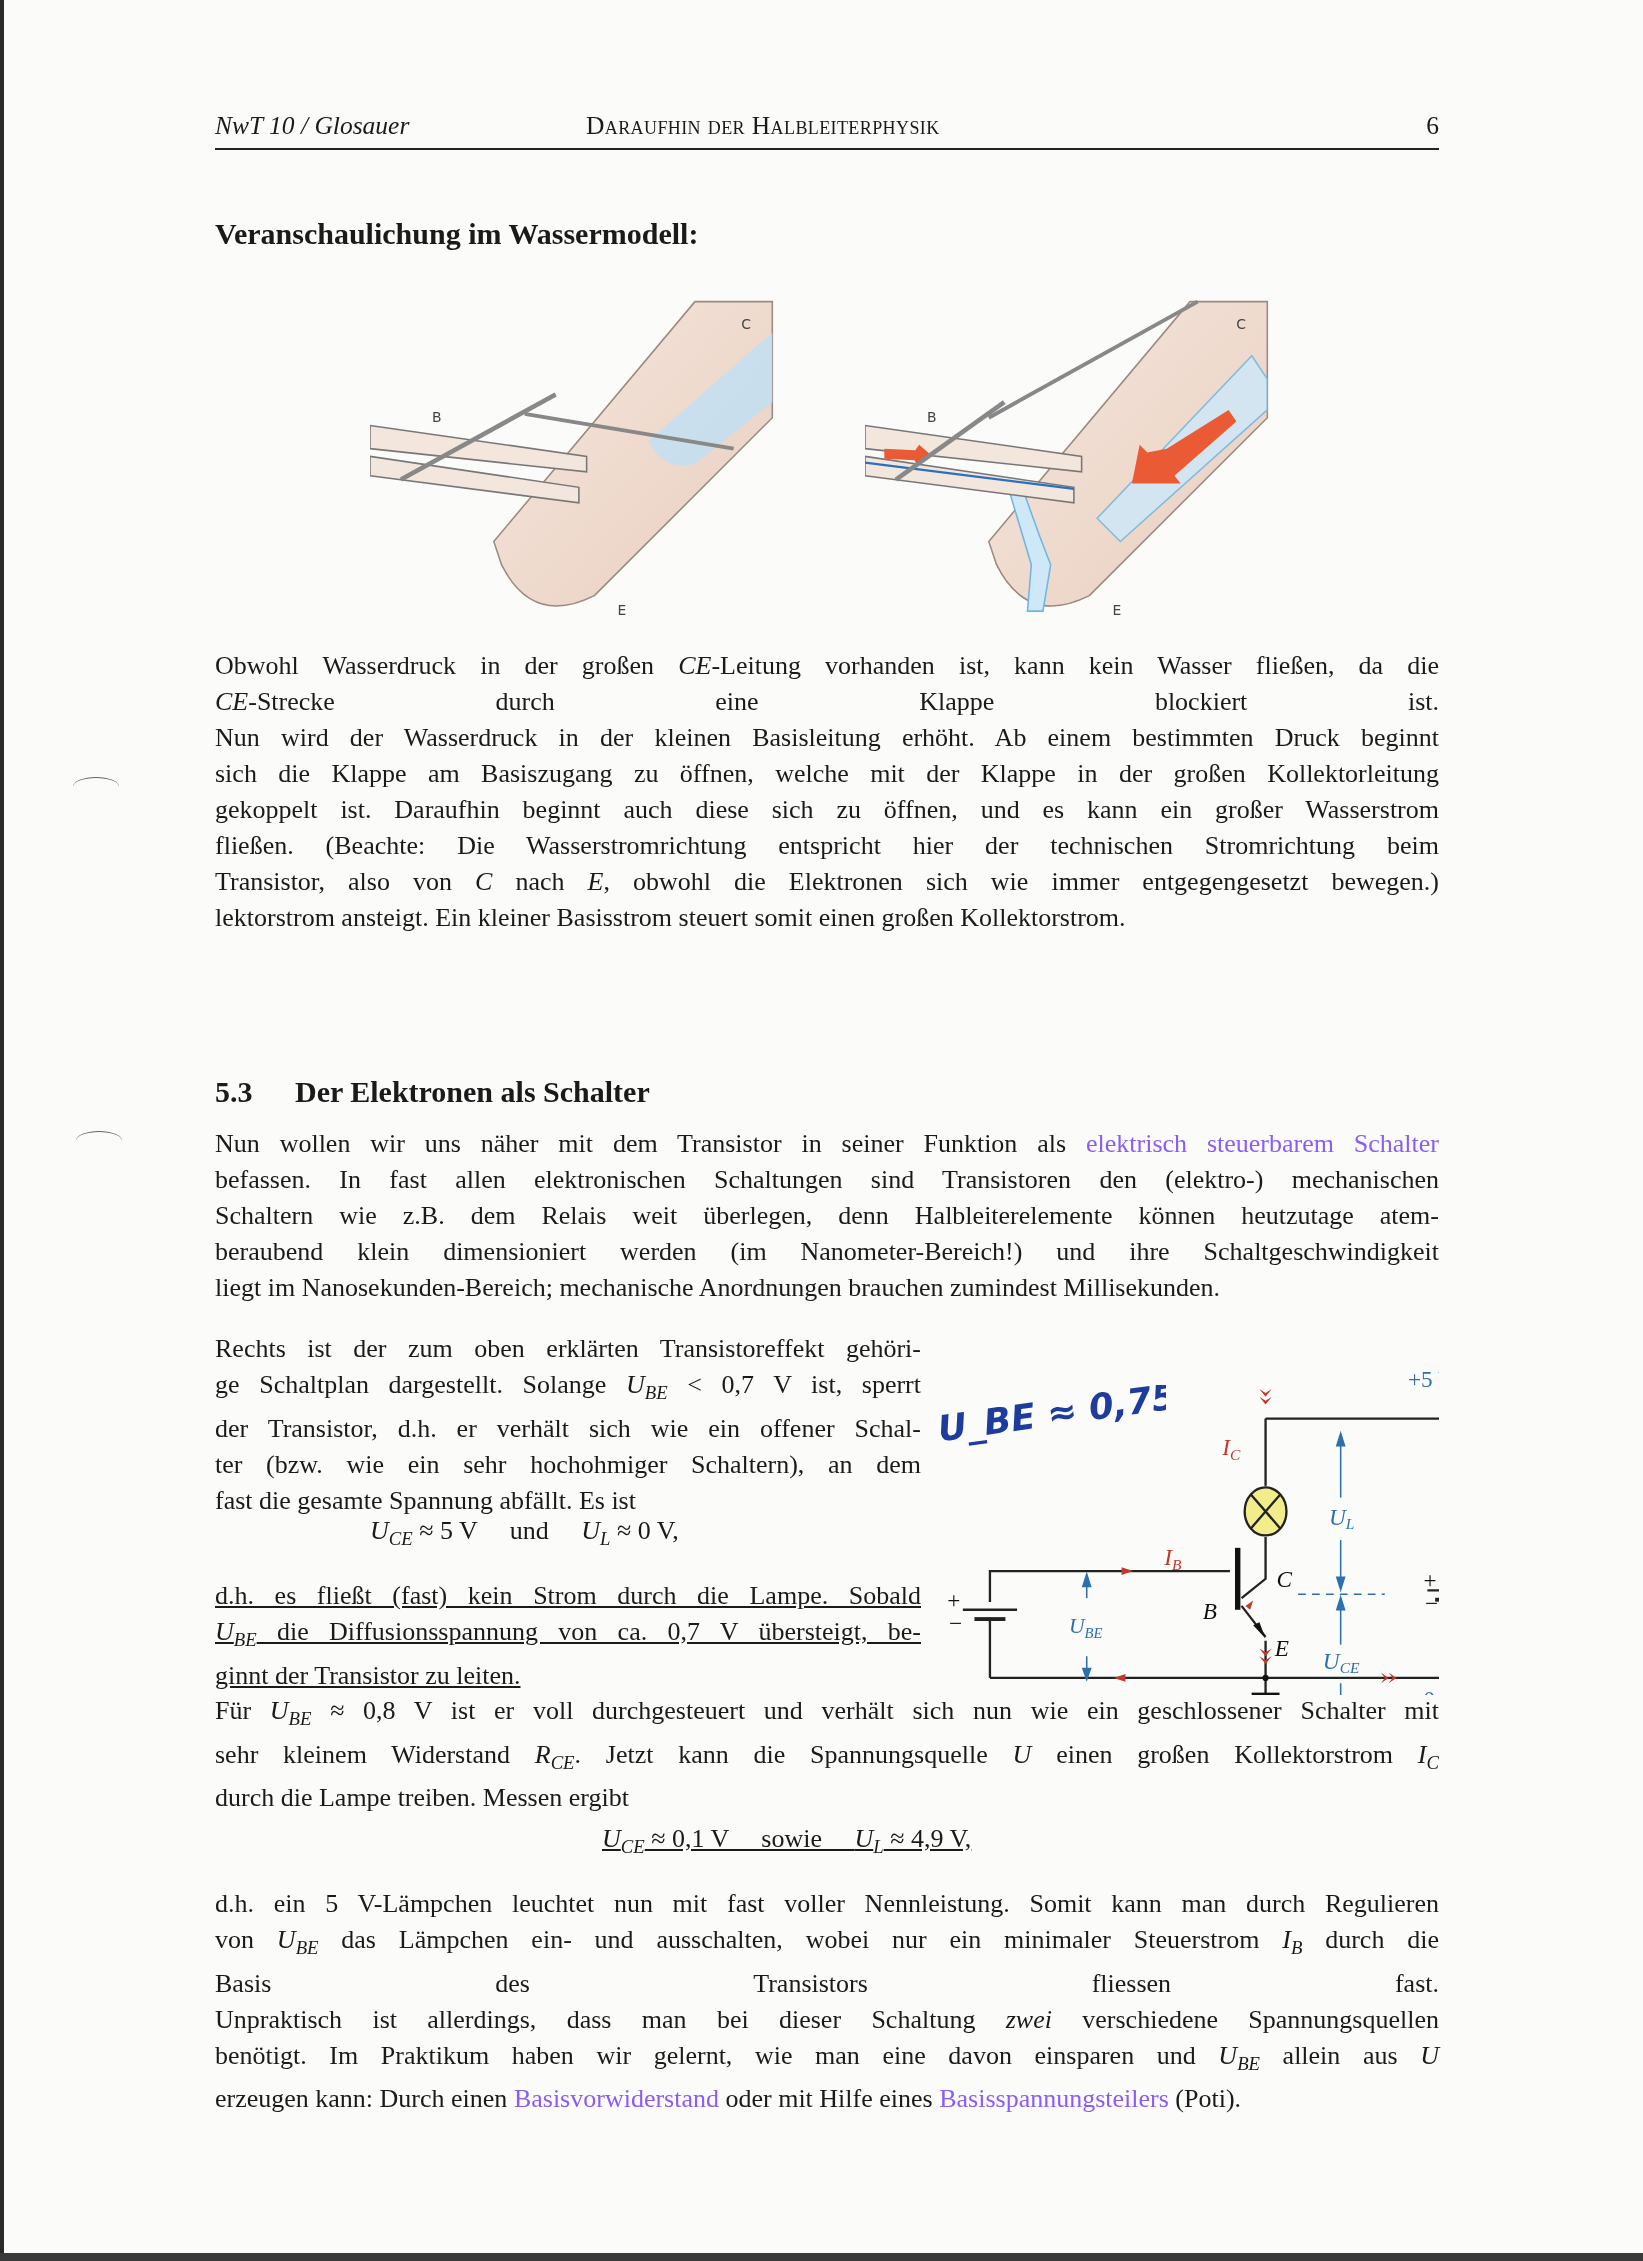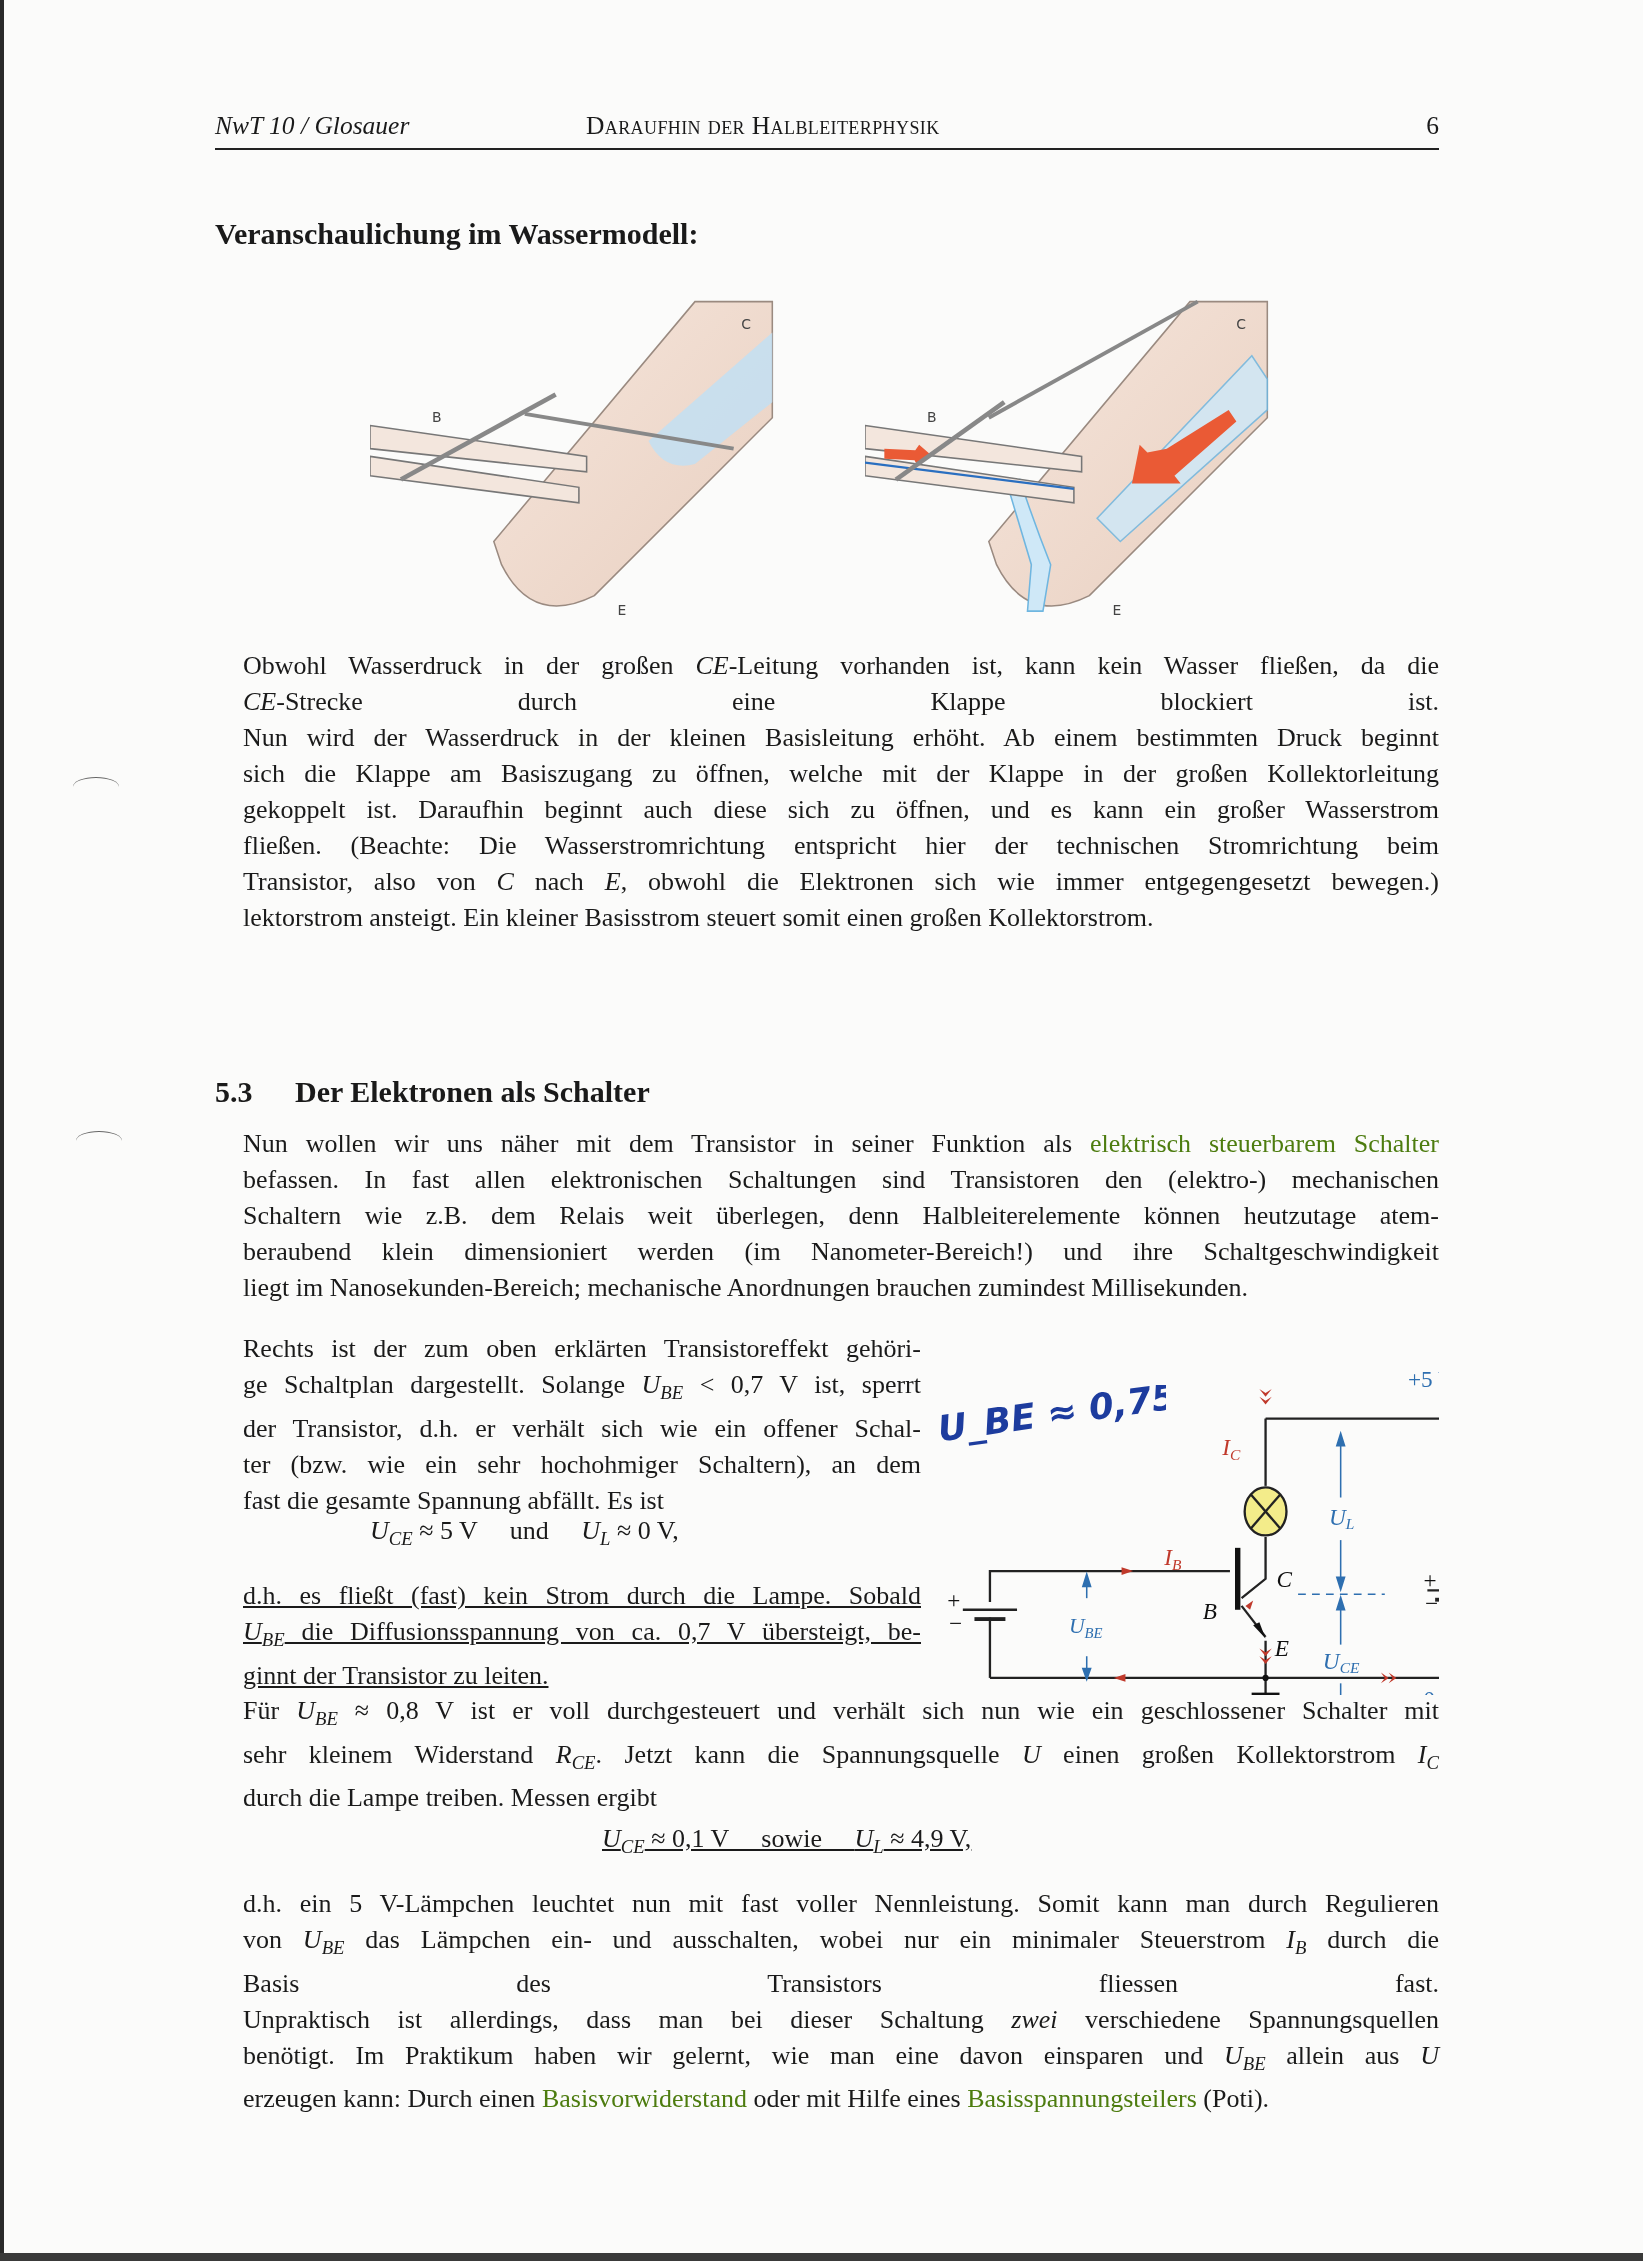--- a/index.html
+++ b/index.html
@@ -19,25 +19,25 @@
   .header {
     position:absolute; top:108px; left:0; width:1224px; height:40px;
     border-bottom:2.3px solid #222;
     font-size:25.5px;
   }
   .header .left { position:absolute; left:0; top:3.1px; font-style:italic; }
   .header .center { position:absolute; left:371px; top:3.1px; font-variant:small-caps; letter-spacing:0.4px; }
   .header .right { position:absolute; right:0; top:3.1px; }
   .heading-bold { font-weight:bold; }
   .para { font-size:26px; line-height:36px; text-align:justify; position:absolute; left:0; width:1224px; }
-  .para .line { display:block; text-align:justify; text-align-last:justify; white-space:nowrap;margin-left:28px; }
+  .para .line { display:block; text-align:justify; text-align-last:justify; white-space:nowrap; }
   .para .line.last { text-align-last:left; }
   .m { font-style:italic; }
   .sub { font-style:italic; font-size:0.72em; vertical-align:-0.3em; }
-  .green { color:#4d7c0f; }
+  .green { color:#8b5cf6; }
   .center-eq { position:absolute; font-size:26px; white-space:nowrap; }
   .sec-title { position:absolute; top:1075px; left:0; font-size:30px; font-weight:bold; }
   .sec-title .num { display:inline-block; width:80px; }
   .figure { position:absolute; }
   .handnote { position:absolute; font-family:"DejaVu Sans",sans-serif; }
 </style>
 </head>
 <body>
 
 <div class="scan-edge-left"></div>

